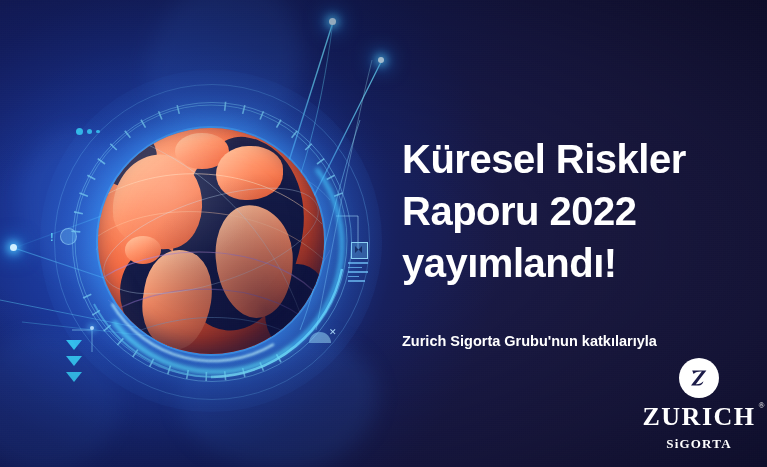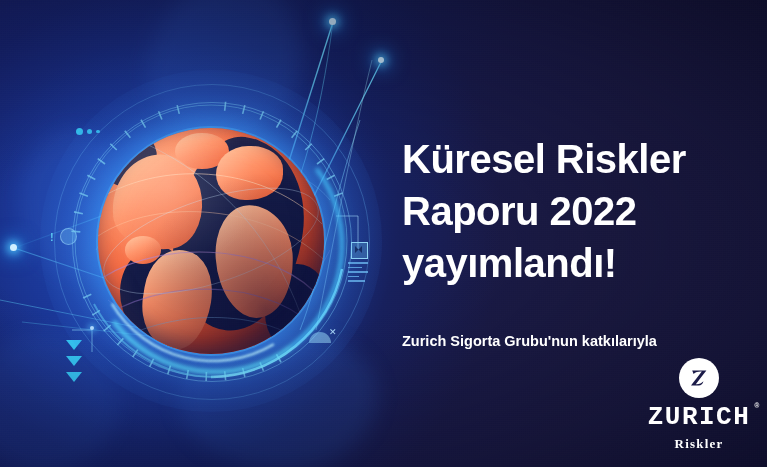--- a/index.html
+++ b/index.html
@@ -260,21 +260,21 @@
     background: #ffffff;
     display: flex;
     align-items: center;
     justify-content: center;
   }
   .logo-mark svg { display: block; }
   .logo-word {
     position: relative;
     display: inline-block;
     color: #ffffff;
-    font-family: Liberation Mono, monospace;
+    font-family: Liberation Serif, serif;
     font-size: 26px;
     font-weight: bold;
     letter-spacing: 1.5px;
     line-height: 1;
   }
   .logo-word sup {
     position: absolute;
     top: -2px; right: -9px;
     font-size: 8px;
     font-weight: normal;
@@ -459,16 +459,16 @@
     <div class="logo-mark">
       <svg width="32" height="32" viewBox="0 0 32 32" aria-hidden="true">
         <circle cx="16" cy="16" r="16" fill="#ffffff"></circle>
         <path d="M9.2 8.4 H23.4 C20.6 12.2 16.2 17.6 12.8 22.2 C15.6 22.5 18.4 21.6 20.4 19.2 C20.0 21.6 18.2 23.6 15.6 23.6 H8.0 C10.9 19.6 15.4 14.0 18.8 9.6 C15.8 9.4 12.6 9.9 10.6 12.1 Z" fill="#1b1b48"></path>
       </svg>
     </div>
     <div class="logo-word">
       <span>ZURICH</span>
       <sup>®</sup>
     </div>
-    <div class="logo-sub">Riskler</div>
+    <div class="logo-sub">SiGORTA</div>
   </div>
 
 </div>
 
 </body></html>

